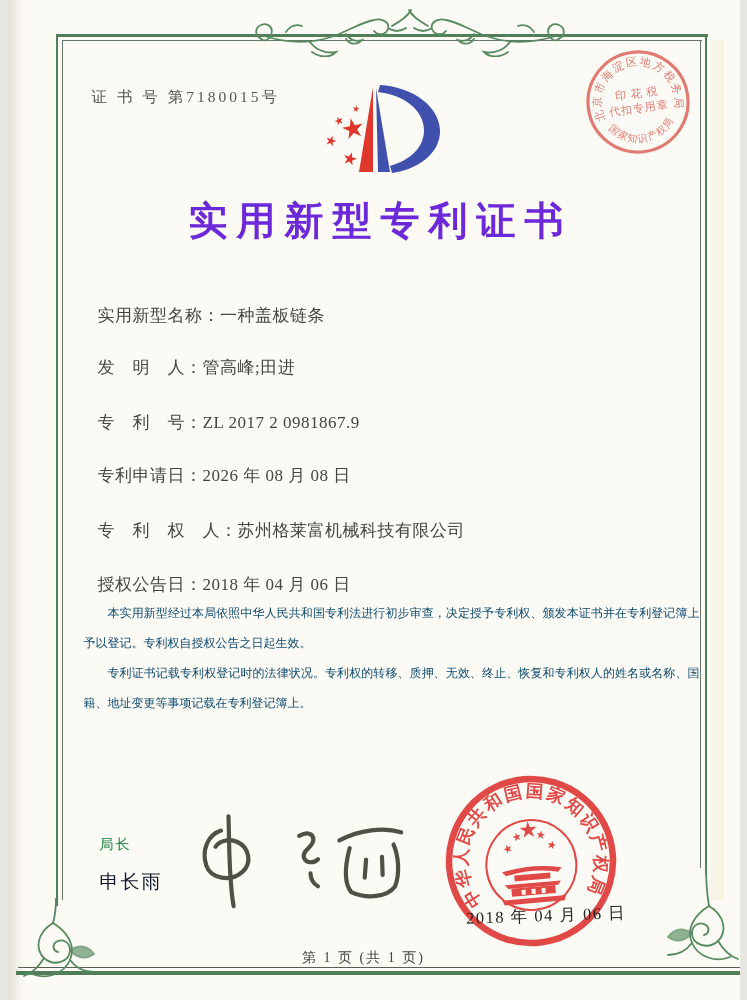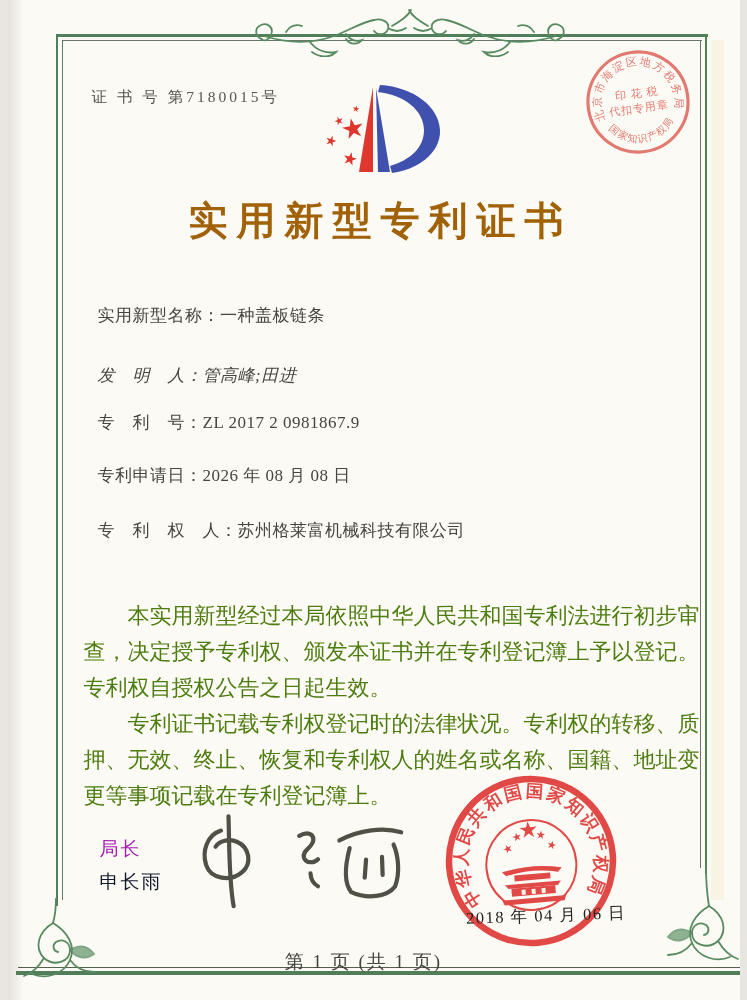--- a/index.html
+++ b/index.html
@@ -22,36 +22,36 @@
   .frame-left-i{left:54px;top:40px;width:1.2px;height:860px;}
   .frame-right{left:697px;top:34px;width:2.6px;height:840px;}
   .frame-right-i{left:692px;top:40px;width:1.2px;height:828px;}
   .bottom-thin{left:10px;top:967px;width:730px;height:1.3px;background:#55604f;}
   .bottom-thick{left:8px;top:971px;width:734px;height:4px;background:#4f7e59;}
   
   .cert-no{left:84px;top:87px;font-size:15.5px;letter-spacing:3px;color:#56564f;}
   .logo{left:300px;top:80px;}
   .tax-stamp{left:575px;top:47px;transform:rotate(-8deg);opacity:.85;mix-blend-mode:multiply;}
   .title{left:48px;top:194px;width:650px;text-align:center;font-size:39px;font-weight:700;
-    letter-spacing:9px;color:#a16207;}
+    letter-spacing:9px;color:#6d28d9;}
   
   .field{left:90px;font-size:17px;color:#46453f;letter-spacing:.5px;white-space:nowrap;margin-top:10px;}
-  .f0{top:294px;}.f1{top:354px;font-style:italic;}.f2{top:401px;}.f3{top:454px;}.f4{top:509px;}.f5{top:563px;}
-  
-  .body-text{left:76px;top:598px;width:616px;font-size:22px;line-height:36px;
-    text-align:justify;color:#4d7c0f;}
+  .f0{top:294px;}.f1{top:346px;}.f2{top:401px;}.f3{top:454px;}.f4{top:509px;}.f5{top:563px;}
+  
+  .body-text{left:76px;top:598px;width:616px;font-size:12px;line-height:30px;
+    text-align:justify;color:#0c4a6e;}
   .body-text p{margin:0;text-indent:2em;}
   
-  .officer-title{left:92px;top:836px;font-size:19px;color:#a21caf;letter-spacing:2px;}
+  .officer-title{left:92px;top:836px;font-size:14px;color:#15803d;letter-spacing:2px;}
   .officer-name{left:92px;top:869px;font-size:19px;color:#0f172a;letter-spacing:2px;}
   .signature{left:172px;top:806px;transform:rotate(-2deg);}
   .seal{left:435px;top:773px;transform:rotate(-5deg);opacity:.93;mix-blend-mode:multiply;}
   .issue-date{left:458px;top:905px;font-size:16.5px;letter-spacing:1.5px;color:#242420;
     transform:rotate(-2deg);z-index:6;white-space:nowrap;}
-  .page-footer{left:0;top:949px;width:712px;text-align:center;font-size:19px;
+  .page-footer{left:0;top:949px;width:712px;text-align:center;font-size:14px;
     color:#45443e;letter-spacing:2px;}
   .orn{color:#578a60;}
   svg text{font-family:"Liberation Serif","DejaVu Serif",serif;}
 </style>
 </head>
 <body>
 
 <div id="page">
 
   <div class="abs scan-edge"></div>
@@ -146,20 +146,21 @@
     <text x="55" y="65" text-anchor="middle" fill="#e0655e" font-size="11" letter-spacing="1">代扣专用章</text>
   </svg>
 
   <div class="abs title">实用新型专利证书</div>
 
   <div class="abs field f0"><span>实用新型名称：</span><span>一种盖板链条</span></div>
   <div class="abs field f1"><span>发　明　人：</span><span>管高峰;田进</span></div>
   <div class="abs field f2"><span>专　利　号：</span><span>ZL 2017 2 0981867.9</span></div>
   <div class="abs field f3"><span>专利申请日：</span><span>2026 年 08 月 08 日</span></div>
   <div class="abs field f4"><span>专　利　权　人：</span><span>苏州格莱富机械科技有限公司</span></div>
+  <div class="abs field f5"><span>授权公告日：</span><span>2018 年 04 月 06 日</span></div>
 
   <div class="abs body-text">
     <p>本实用新型经过本局依照中华人民共和国专利法进行初步审查，决定授予专利权、颁发本证书并在专利登记簿上予以登记。专利权自授权公告之日起生效。</p>
     <p>专利证书记载专利权登记时的法律状况。专利权的转移、质押、无效、终止、恢复和专利权人的姓名或名称、国籍、地址变更等事项记载在专利登记簿上。</p>
   </div>
 
   <div class="abs officer-title">局长</div>
   <div class="abs officer-name">申长雨</div>
 
   <svg class="abs signature" width="230" height="105" viewBox="0 0 230 105">

